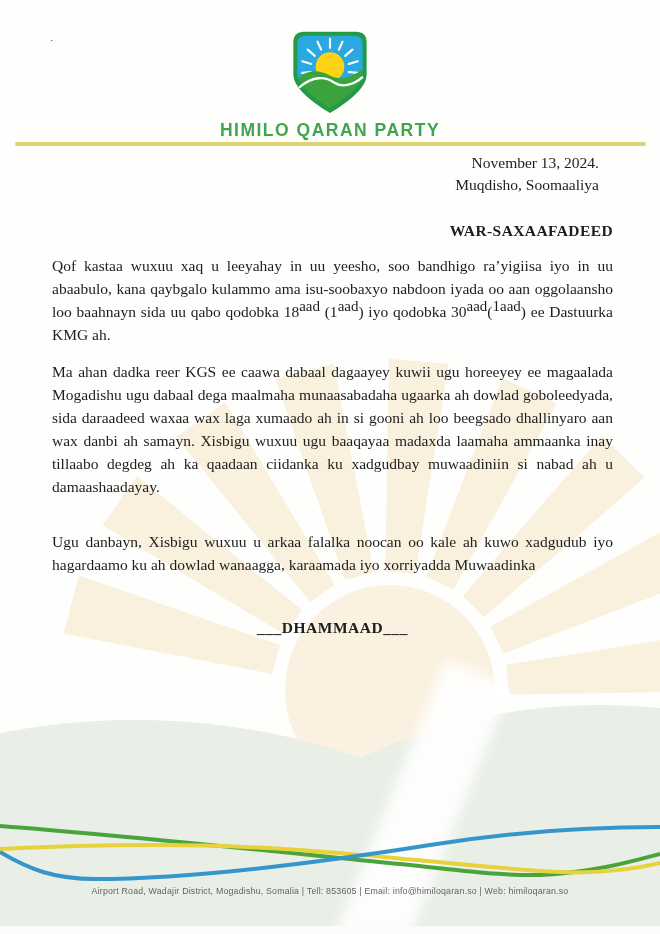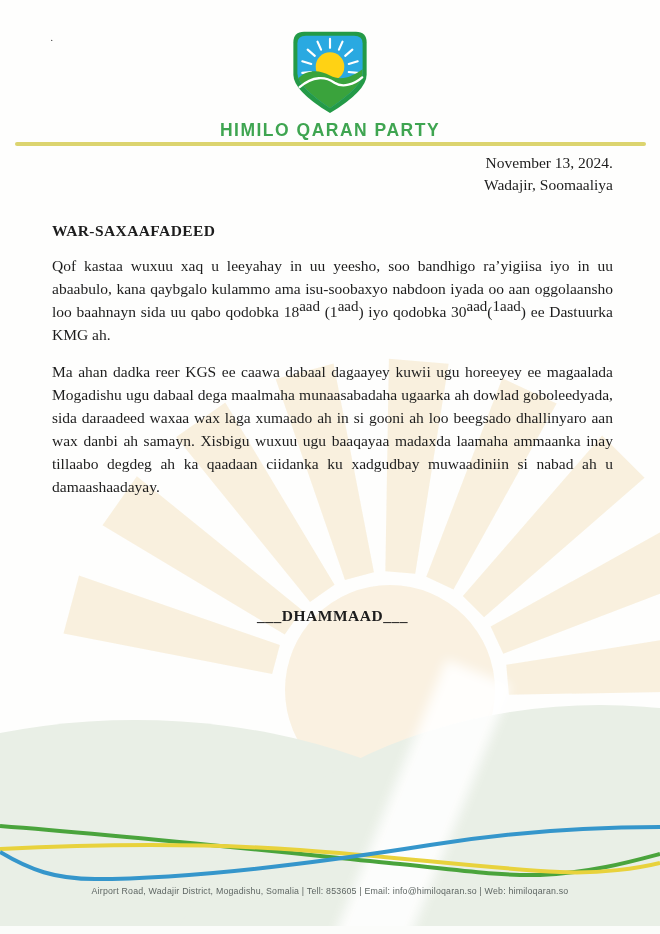--- a/index.html
+++ b/index.html
@@ -26,41 +26,41 @@
     font-family:"Liberation Sans","DejaVu Sans",sans-serif;
     font-weight:bold;font-size:17.5px;letter-spacing:1.5px;
     color:#3fa551;
   }
   .divider{
     position:absolute;top:142px;left:15px;width:631px;height:4px;
     background:#dcd46f;border-radius:2px;z-index:2;
   }
   
   .dateline{
-    position:absolute;top:152px;right:47px;z-index:2;
+    position:absolute;top:152px;right:61px;z-index:2;
     text-align:right;font-size:15.5px;line-height:22px;color:#1d1d1d;
   }
   
   .doc-body{
     position:absolute;top:222px;left:52px;width:561px;z-index:2;
   }
   .doc-title{
-    text-align:left;font-weight:bold;font-size:15.5px;
+    text-align:right;font-weight:bold;font-size:15.5px;
     letter-spacing:0.4px;margin:0 0 14px 0;
   }
   .body-par{
     margin:0 0 14px 0;
     font-size:15.5px;line-height:23px;
     text-align:justify;
   }
   .body-par sup{font-size:15px;line-height:0;}
   .par-last{margin-top:32px;}
   .end-mark{
     text-align:center;font-weight:bold;font-size:15.5px;
-    letter-spacing:0.5px;margin-top:109px;
+    letter-spacing:0.5px;margin-top:43px;
   }
   
   .waves{position:absolute;left:0;top:788px;z-index:1;}
   .footer-contact{
     position:absolute;left:0;top:886px;width:660px;z-index:2;
     text-align:center;
     font-family:"Liberation Sans","DejaVu Sans",sans-serif;
     font-size:8.8px;letter-spacing:0.2px;color:#5e6663;
   }
 </style>
@@ -113,31 +113,32 @@
         <path d="M9,64 C24,51 38,52 48,59 C57,65 70,61 79,53" fill="none" stroke="#ffffff" stroke-width="2.6" stroke-linecap="round"></path>
       </svg>
     </span>
     <div class="party-name">HIMILO QARAN PARTY</div>
   </div>
 
   <div class="divider"></div>
 
   <div class="dateline">
     <div>November 13, 2024.</div>
-    <div>Wadajir, Soomaaliya</div>
+    <div>Muqdisho, Soomaaliya</div>
   </div>
 
   <div class="doc-body">
     <p class="doc-title">WAR-SAXAAFADEED</p>
 
 
     <p class="body-par"><span>Qof kastaa wuxuu xaq u leeyahay in uu yeesho, soo bandhigo ra’yigiisa iyo in uu abaabulo, kana qaybgalo kulammo ama isu-soobaxyo nabdoon iyada oo aan oggolaansho loo baahnayn sida uu qabo qodobka 18</span><sup>aad</sup><span> (1</span><sup>aad</sup><span>) iyo qodobka 30</span><sup>aad</sup><span>(</span><sup>1aad</sup><span>) ee Dastuurka KMG ah.</span></p>
 
     <p class="body-par">Ma ahan dadka reer KGS ee caawa dabaal dagaayey kuwii ugu horeeyey ee magaalada Mogadishu ugu dabaal dega maalmaha munaasabadaha ugaarka ah dowlad goboleedyada, sida daraadeed waxaa wax laga xumaado ah  in si gooni ah loo beegsado dhallinyaro aan wax danbi ah samayn. Xisbigu wuxuu ugu baaqayaa madaxda laamaha ammaanka inay tillaabo degdeg ah ka qaadaan ciidanka ku xadgudbay muwaadiniin si nabad ah u damaashaadayay.</p>
 
+    <p class="body-par par-last">Ugu danbayn, Xisbigu wuxuu u arkaa falalka noocan oo kale ah kuwo xadgudub iyo hagardaamo ku ah dowlad wanaagga, karaamada iyo xorriyadda Muwaadinka</p>
 
     <p class="end-mark">___DHAMMAAD___</p>
   </div>
 
   <svg class="waves" width="660" height="130" viewBox="0 0 660 130" fill="none">
     <path d="M0,38 C130,48 280,64 400,76 C460,82 500,88 540,87 C590,85 630,74 660,66" stroke="#4aa43c" stroke-width="4"></path>
     <path d="M0,61 C100,56 200,55 300,62 C400,69 480,80 560,84 C600,86 640,80 660,75" stroke="#e8d23c" stroke-width="4"></path>
     <path d="M0,64 C30,82 55,91 95,91 C190,91 310,76 430,57 C510,44 580,39 660,39" stroke="#3596cb" stroke-width="4"></path>
   </svg>
 

